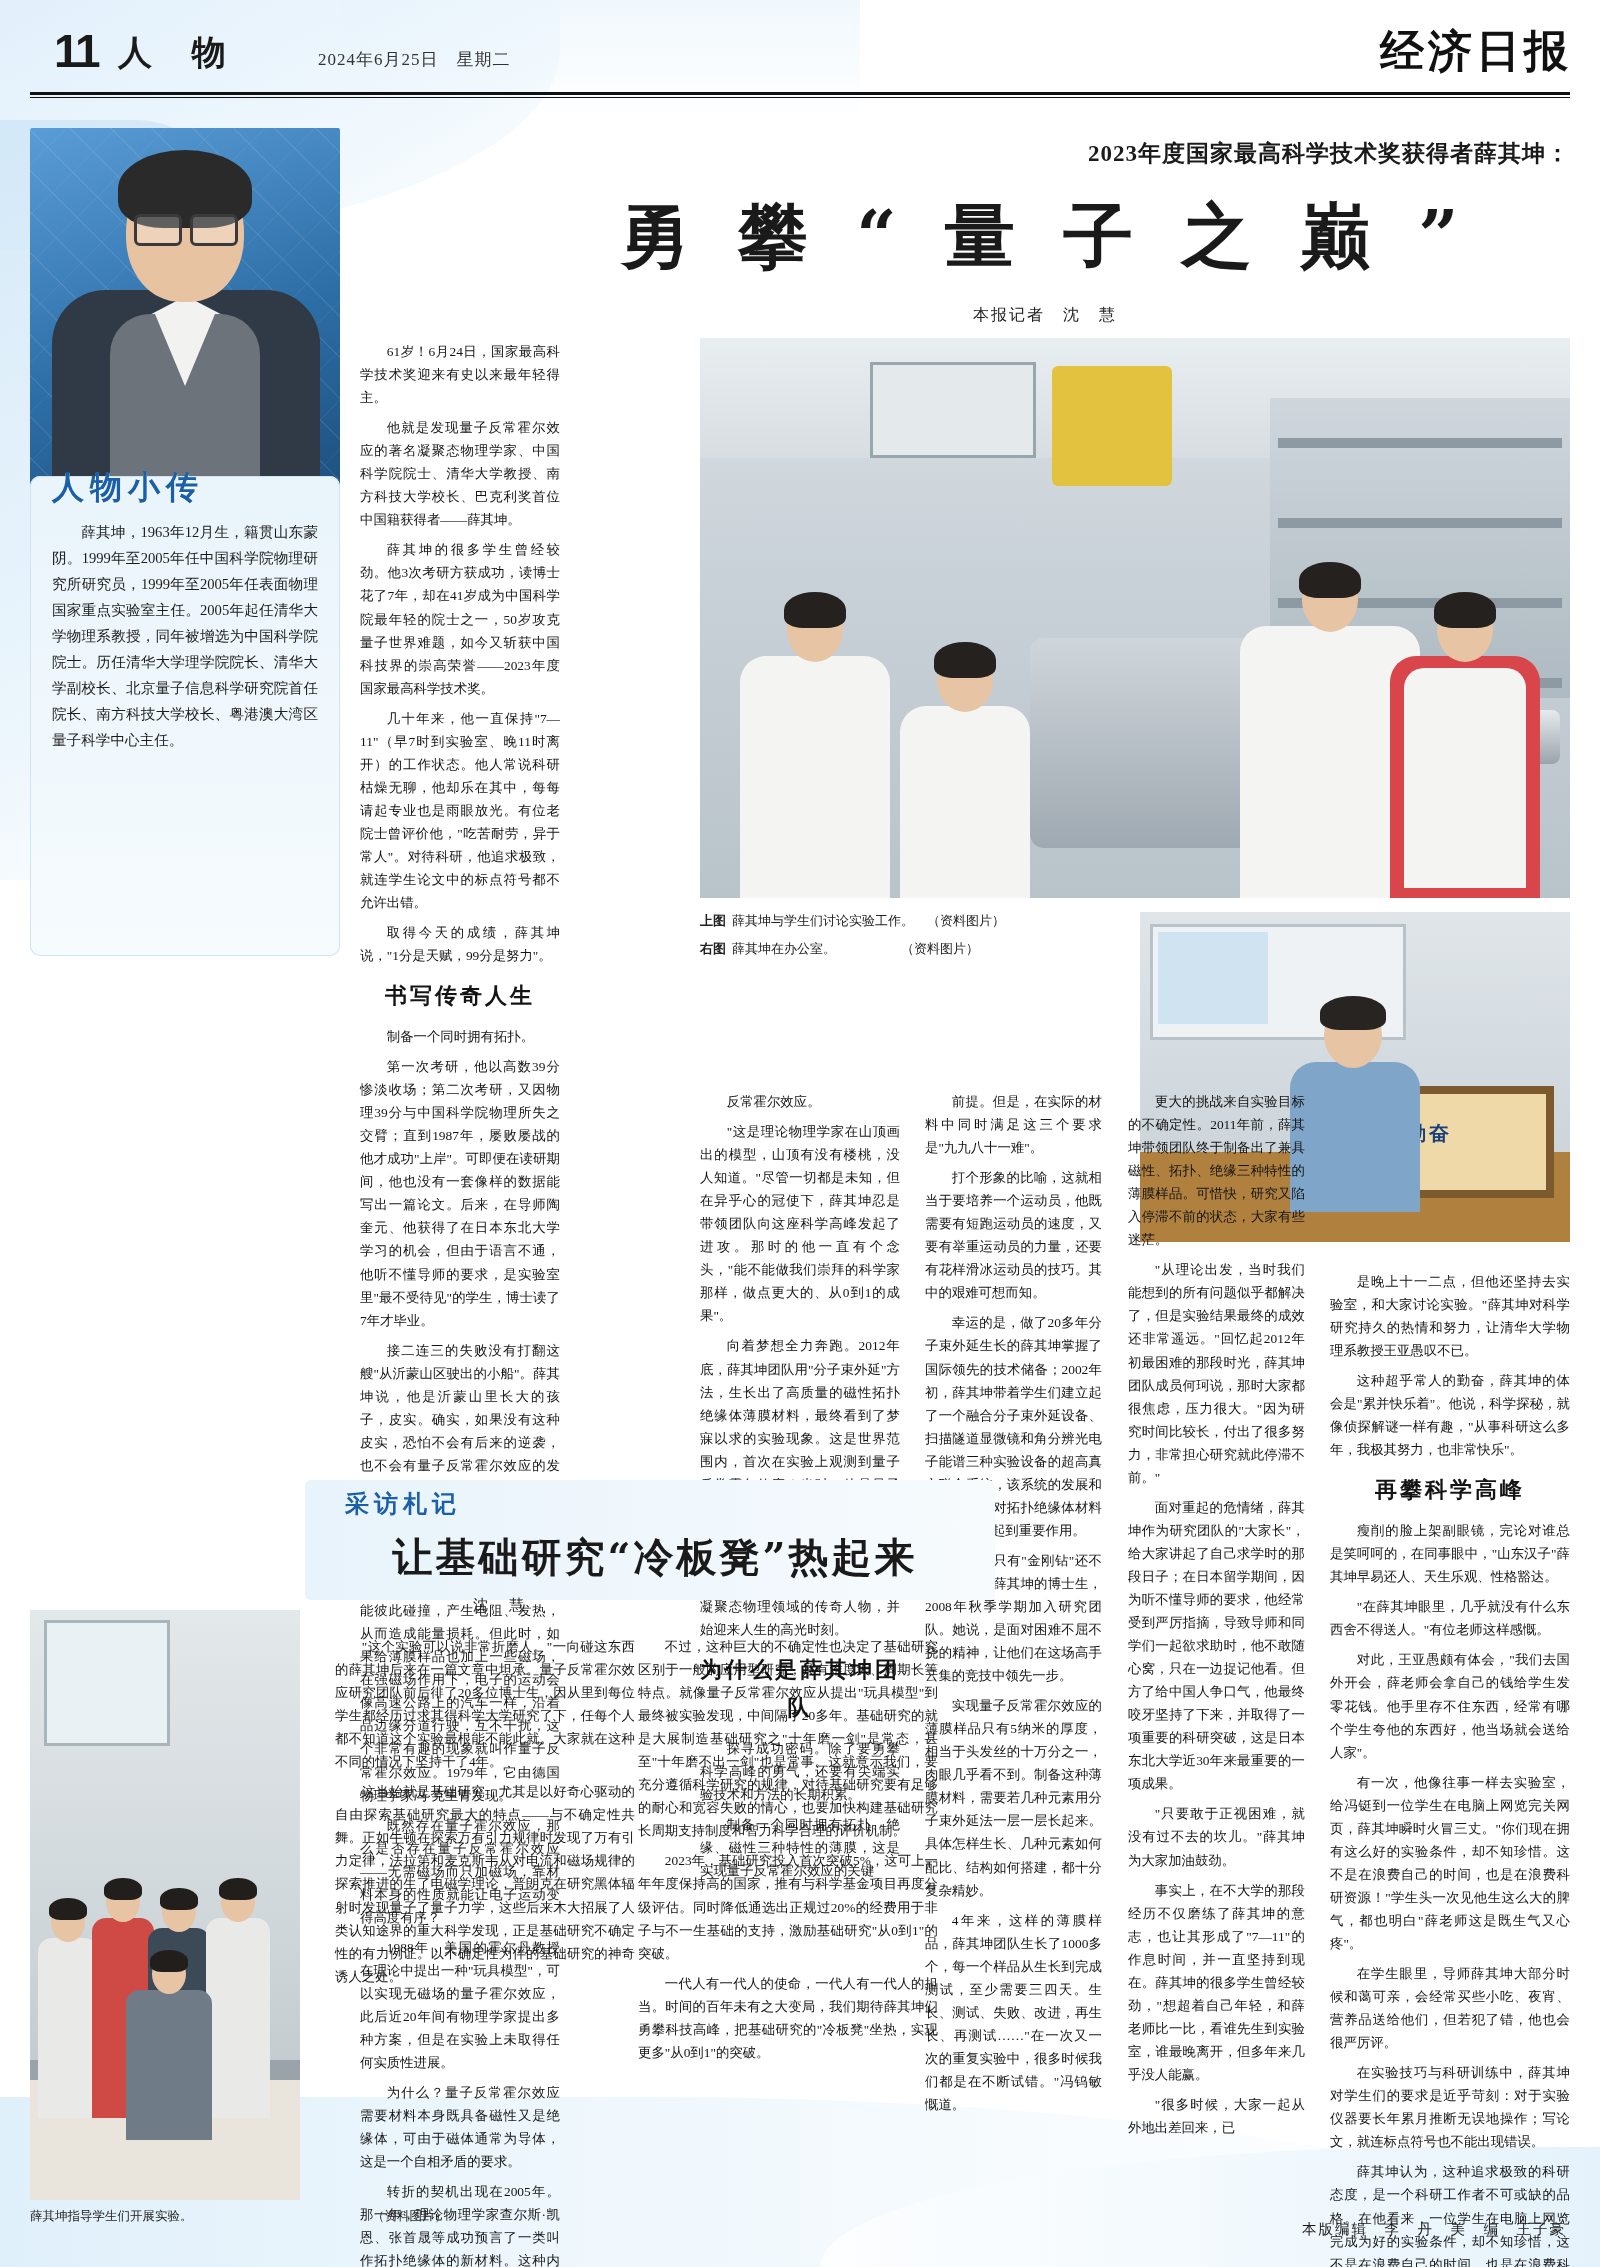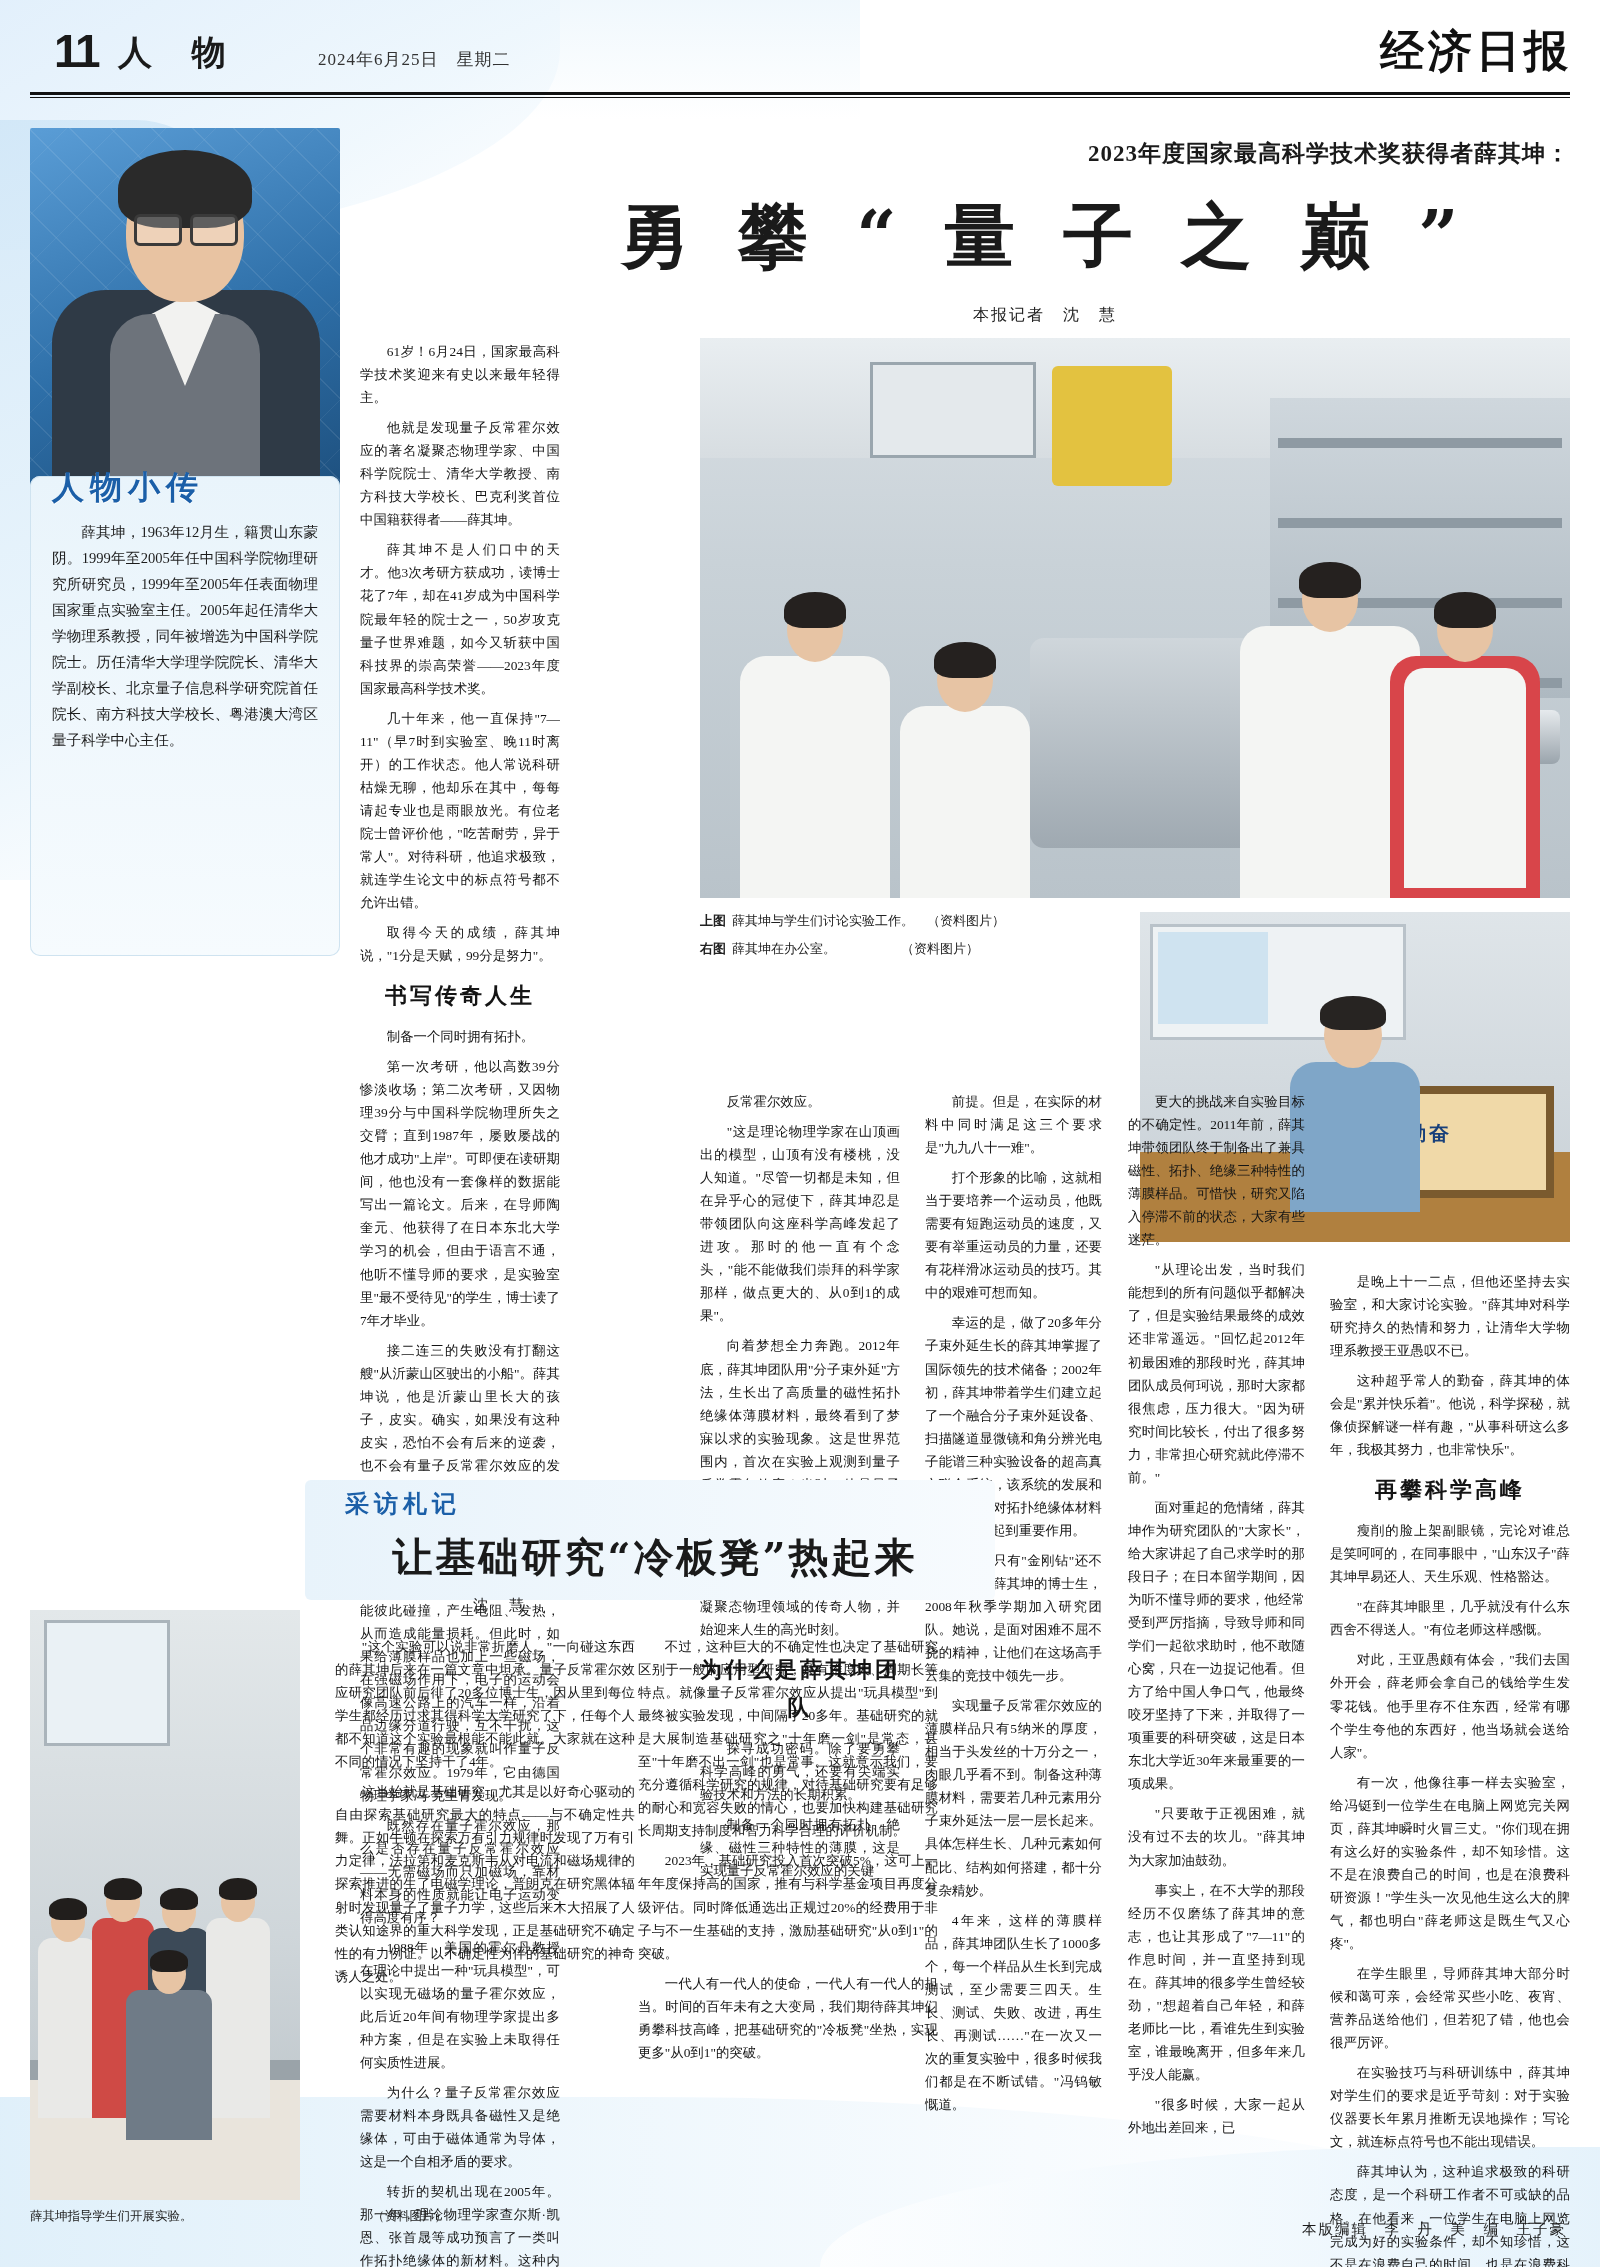--- a/index.html
+++ b/index.html
@@ -201,21 +201,21 @@
   <p>薛其坤，1963年12月生，籍贯山东蒙阴。1999年至2005年任中国科学院物理研究所研究员，1999年至2005年任表面物理国家重点实验室主任。2005年起任清华大学物理系教授，同年被增选为中国科学院院士。历任清华大学理学院院长、清华大学副校长、北京量子信息科学研究院首任院长、南方科技大学校长、粤港澳大湾区量子科学中心主任。</p>
 </div>
 
 <div class="kicker">2023年度国家最高科学技术奖获得者薛其坤：</div>
 <div class="headline">勇 攀 “ 量 子 之 巅 ”</div>
 <div class="byline">本报记者　沈　慧</div>
 
 <div class="col" style="left:360px;top:340px;width:200px;height:1100px;">
   <p>61岁！6月24日，国家最高科学技术奖迎来有史以来最年轻得主。</p>
   <p>他就是发现量子反常霍尔效应的著名凝聚态物理学家、中国科学院院士、清华大学教授、南方科技大学校长、巴克利奖首位中国籍获得者——薛其坤。</p>
-  <p>薛其坤不是人们口中的天才。他3次考研方获成功，读博士花了7年，却在41岁成为中国科学院最年轻的院士之一，50岁攻克量子世界难题，如今又斩获中国科技界的崇高荣誉——2023年度国家最高科学技术奖。</p>
+  <p>薛其坤的很多学生曾经较劲。他3次考研方获成功，读博士花了7年，却在41岁成为中国科学院最年轻的院士之一，50岁攻克量子世界难题，如今又斩获中国科技界的崇高荣誉——2023年度国家最高科学技术奖。</p>
   <p>几十年来，他一直保持"7—11"（早7时到实验室、晚11时离开）的工作状态。他人常说科研枯燥无聊，他却乐在其中，每每请起专业也是雨眼放光。有位老院士曾评价他，"吃苦耐劳，异于常人"。对待科研，他追求极致，就连学生论文中的标点符号都不允许出错。</p>
   <p>取得今天的成绩，薛其坤说，"1分是天赋，99分是努力"。</p>
   <div class="subhead">书写传奇人生</div>
   <p>制备一个同时拥有拓扑。</p>
   <p>第一次考研，他以高数39分惨淡收场；第二次考研，又因物理39分与中国科学院物理所失之交臂；直到1987年，屡败屡战的他才成功"上岸"。可即便在读研期间，他也没有一套像样的数据能写出一篇论文。后来，在导师陶奎元、他获得了在日本东北大学学习的机会，但由于语言不通，他听不懂导师的要求，是实验室里"最不受待见"的学生，博士读了7年才毕业。</p>
   <p>接二连三的失败没有打翻这艘"从沂蒙山区驶出的小船"。薛其坤说，他是沂蒙山里长大的孩子，皮实。确实，如果没有这种皮实，恐怕不会有后来的逆袭，也不会有量子反常霍尔效应的发现。</p>
   <p>什么是量子反常霍尔效应？在一个材料中，电子的运动一般来讲是高度无序的，电子和晶格、电子和杂质、电子和电子都能彼此碰撞，产生电阻、发热，从而造成能量损耗。但此时，如果给薄膜样品也加上一些磁场，在强磁场作用下，电子的运动会像高速公路上的汽车一样，沿着品边缘分道行驶，互不干扰，这个非常有趣的现象就叫作量子反常霍尔效应。1979年，它由德国物理学家冯·克里青发现。</p>
   <p>既然存在量子霍尔效应，那么是否存在量子反常霍尔效应——无需磁场而只加磁场，靠材料本身的性质就能让电子运动变得高度有序？</p>
   <p>1988年，美国的霍尔丹教授在理论中提出一种"玩具模型"，可以实现无磁场的量子霍尔效应，此后近20年间有物理学家提出多种方案，但是在实验上未取得任何实质性进展。</p>
   <p>为什么？量子反常霍尔效应需要材料本身既具备磁性又是绝缘体，可由于磁体通常为导体，这是一个自相矛盾的要求。</p>

